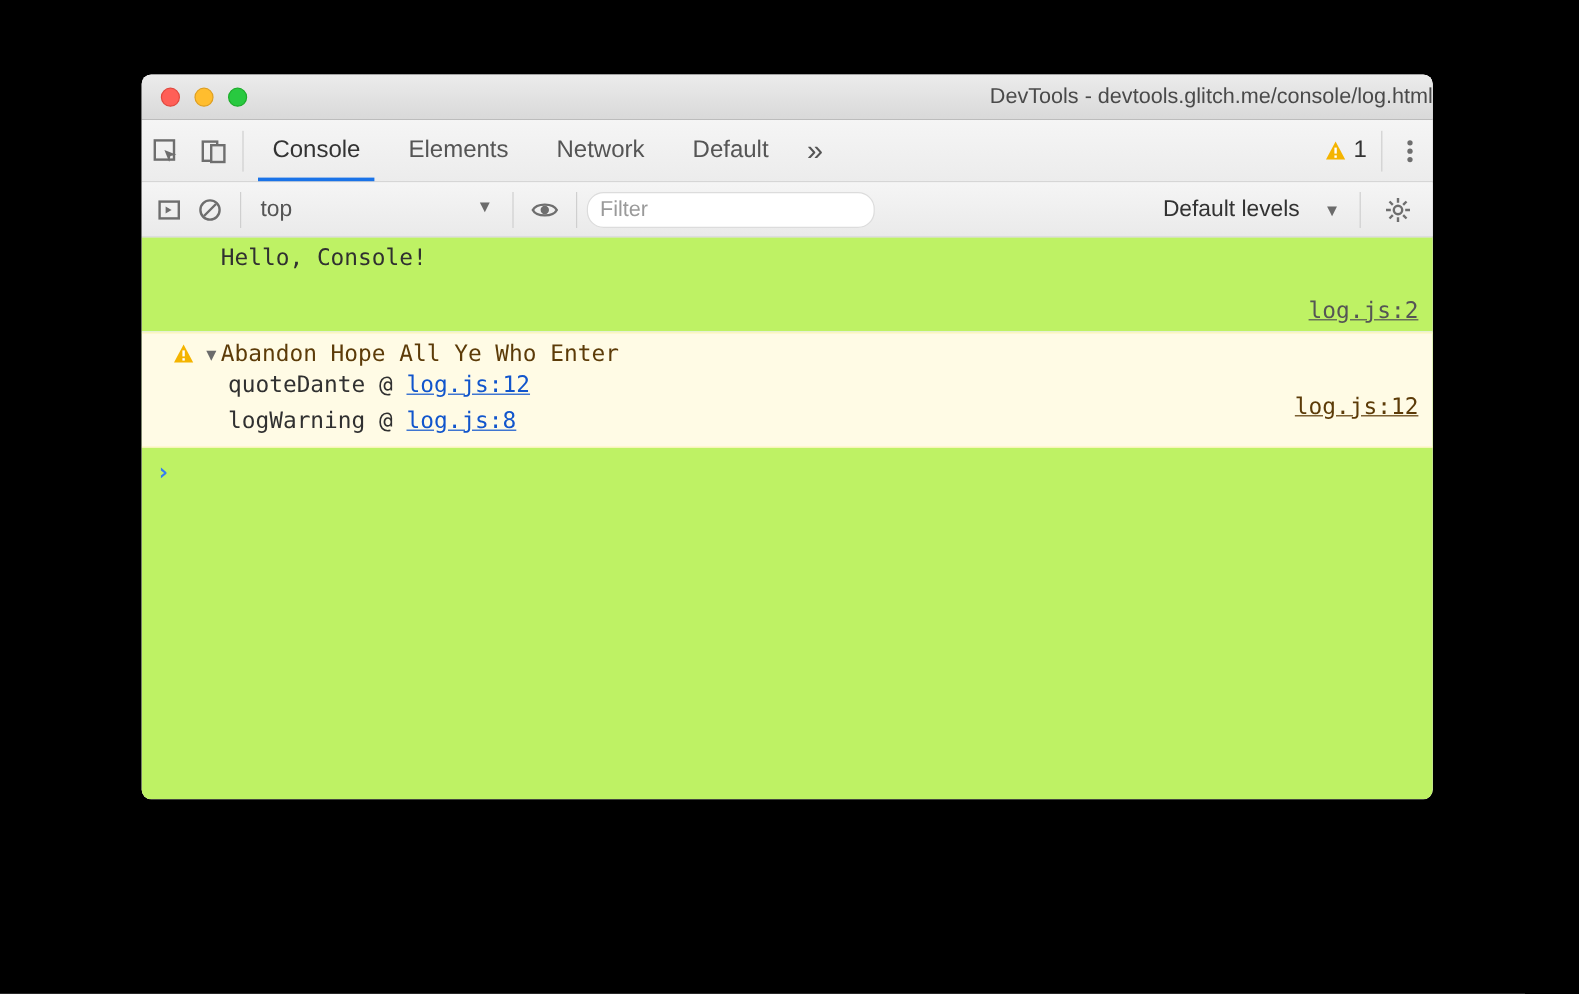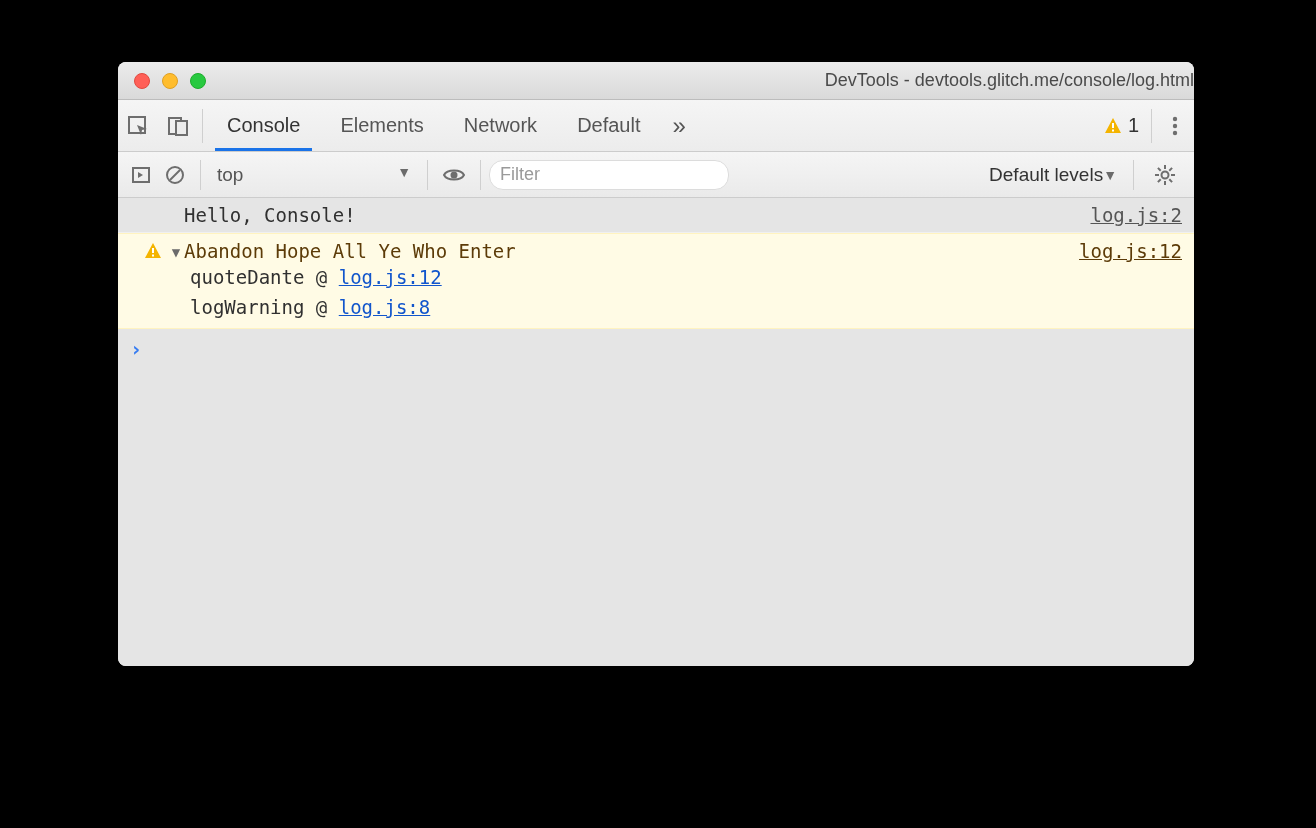--- a/index.html
+++ b/index.html
@@ -94,41 +94,41 @@
     position:relative;
   }
   .context-select .tri { color:#6b6b6b; font-size:14px; margin-left:auto; }
   .eye { padding:0 6px; color:#6b6b6b; }
   .filter-input {
     height:30px; width:240px;
     background:#fff; border:1px solid #dcdcdc;
     border-radius:14px; padding:0 10px; font-size:18px; color:#888;
     display:flex; align-items:center;
   }
-  .levels { display:flex; align-items:center; gap:0; padding:0 8px; color:#333;}
+  .levels { display:flex; align-items:center; gap:20px; padding:0 8px; color:#333;}
   .levels .tri { color:#6b6b6b; font-size:14px; }
   .gear { padding:0 12px; color:#6b6b6b; }
 
   
   .logs {
-    flex:1; overflow:auto; background:#e5e5e5;
+    flex:1; overflow:auto; background:#bef264;
     font-family: Menlo, Consolas, monospace;
     font-size:19px;
   }
   .log-row {
     display:flex; align-items:flex-start;
     border-bottom:1px solid #f0f0f0;
     padding: 6px 12px 6px 6px;
     min-height:32px;
   }
   .log-row .gutter { width:44px; display:flex; justify-content:flex-end; padding-right:6px; padding-top:2px;}
   .log-row .disclosure { width:16px; color:#6b6b6b; font-size:14px; padding-top:4px; text-align:center;}
   .log-row .msgwrap { flex:1; }
   .log-row .msg { color:#303030; }
-  .log-row .src { color:#555; text-decoration:underline; white-space:nowrap; padding-left:12px;}
+  .log-row .src { color:#555; text-decoration:underline; white-space:nowrap; padding-left:12px;margin-top:44px;}
   .log-row.info .msg { color:#303030; }
   .log-row.warning {
     background:#fffbe5;
     border-top:1px solid #fff3c0;
     border-bottom:1px solid #fff3c0;
   }
   .log-row.warning .msg { color:#5c3b08;margin-top:27px; }
   .log-row.warning .src { color:#5c3b08; text-decoration:underline;}
 
   .stack { padding-left:6px; }

